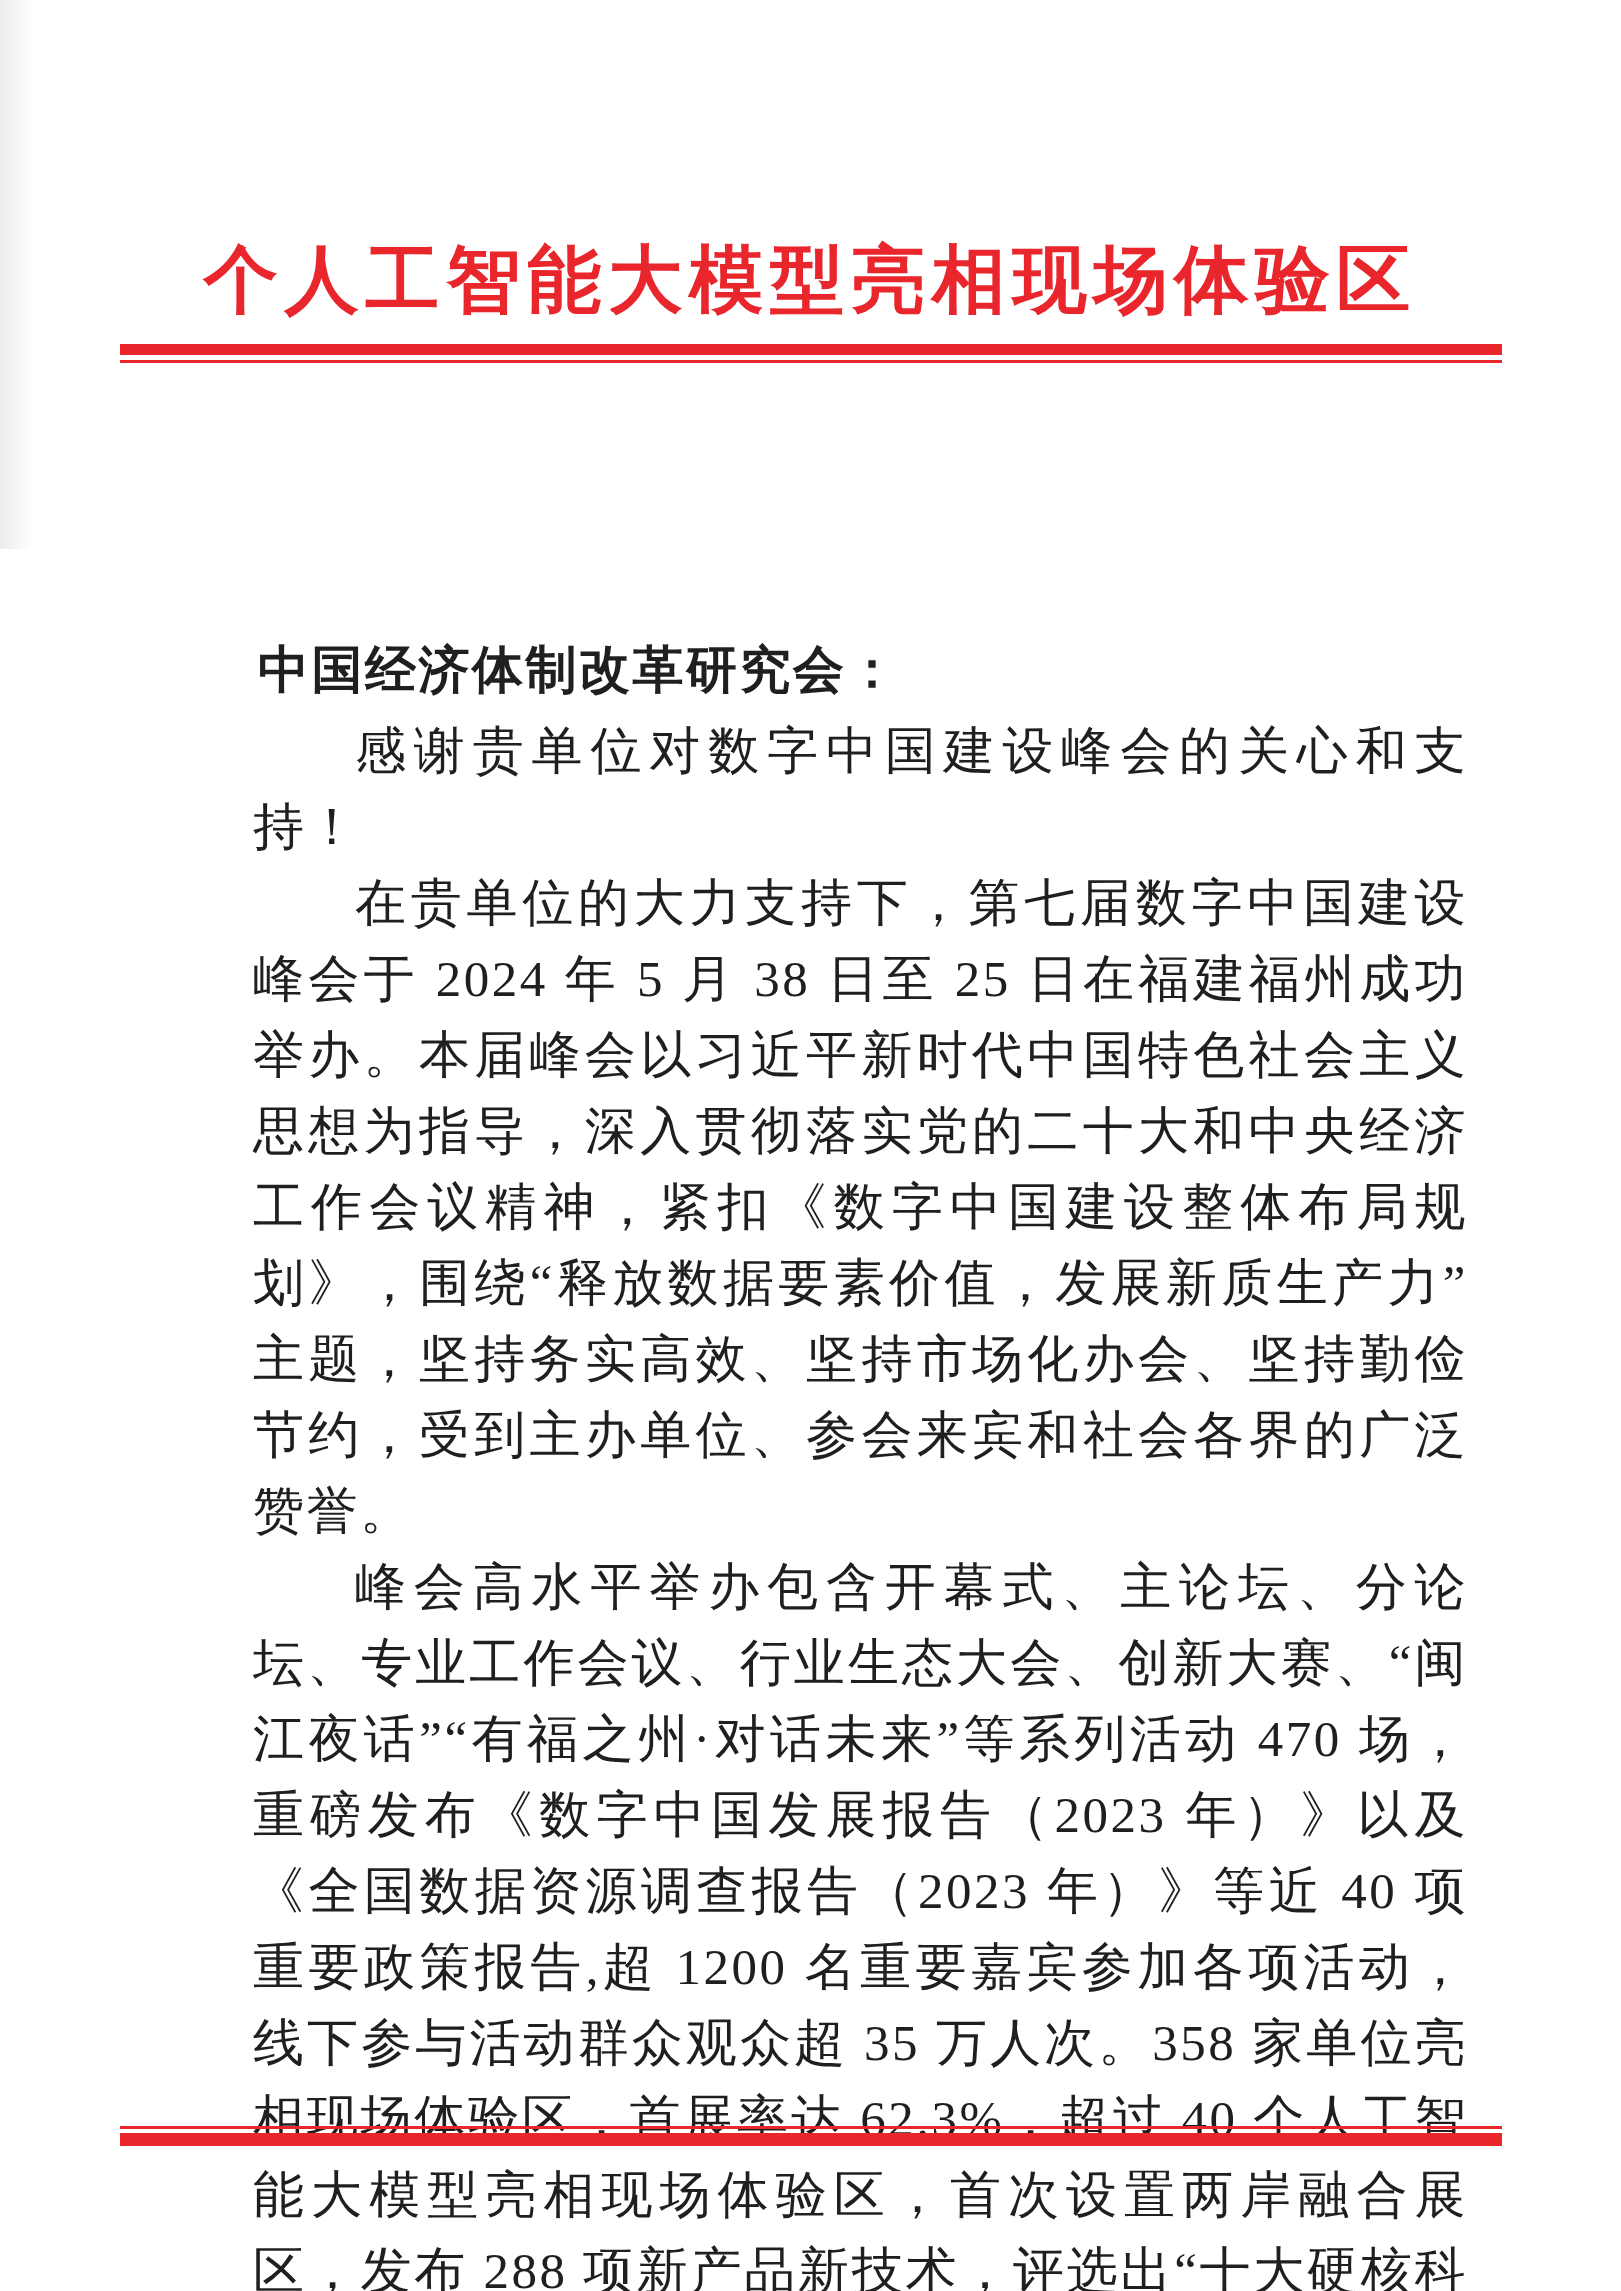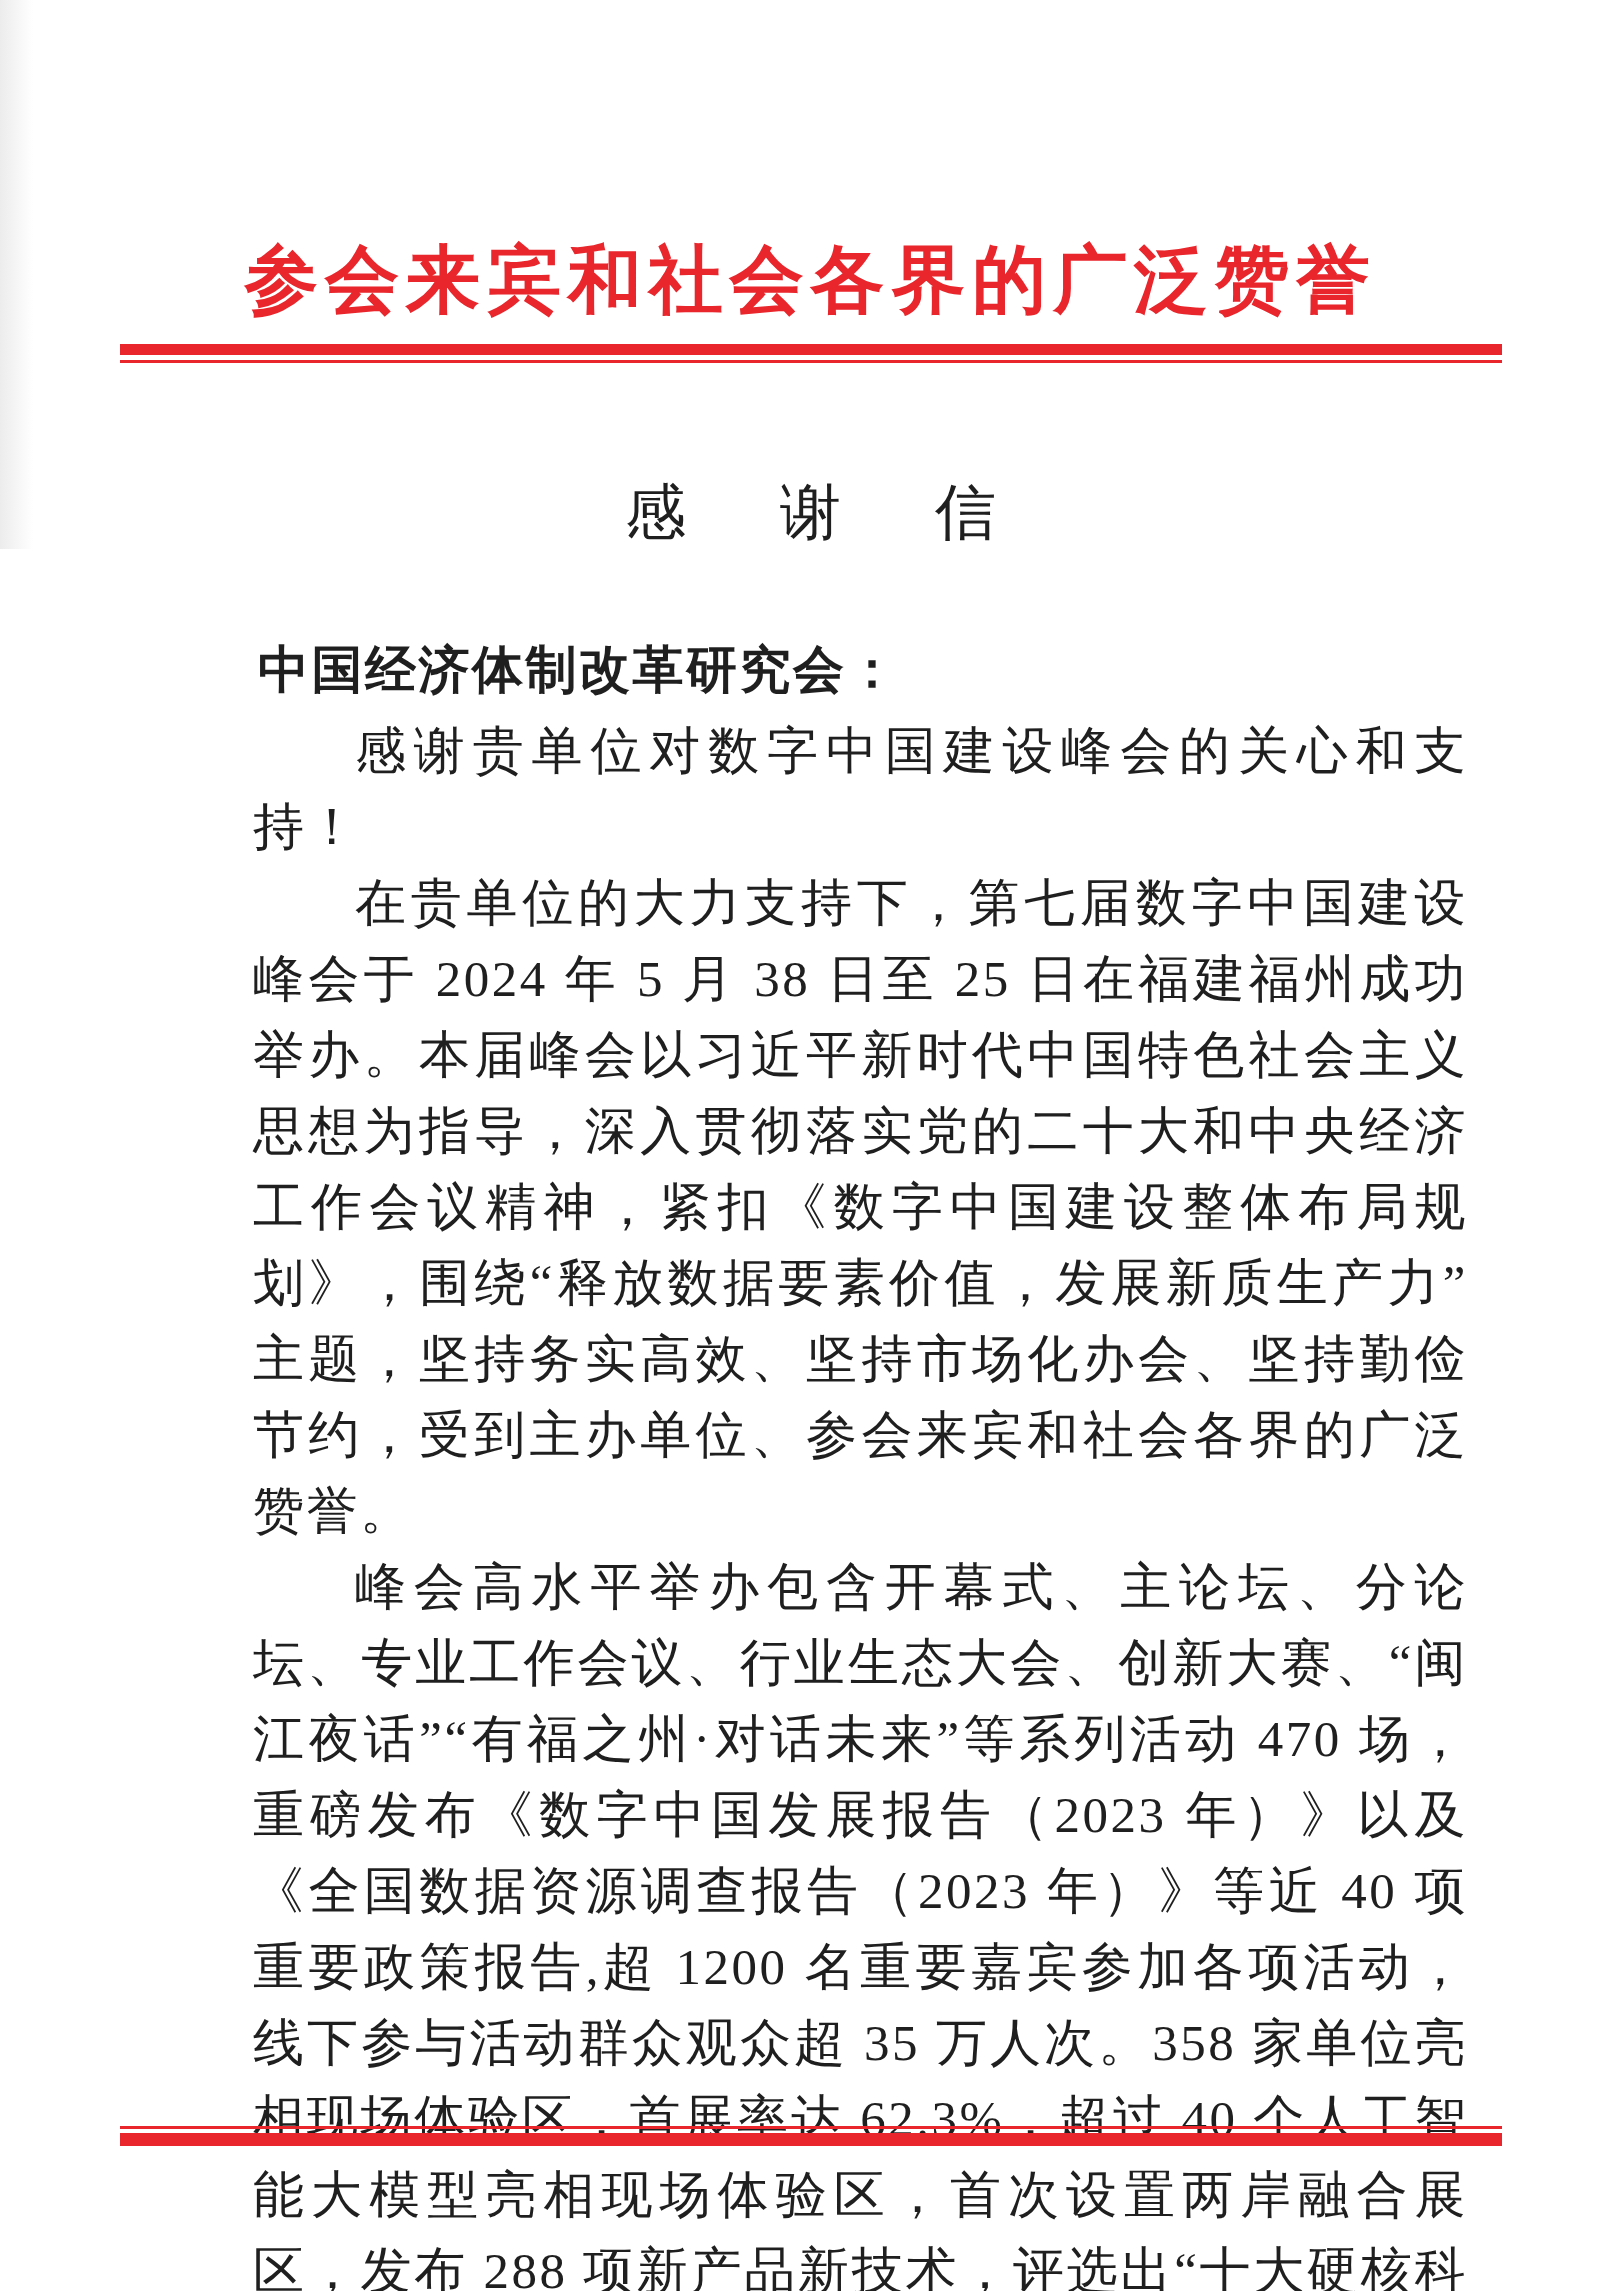--- a/index.html
+++ b/index.html
@@ -66,26 +66,25 @@
   .body-text p.para {
     margin: 0;
     text-indent: 2em;
   }
 </style>
 </head>
 <body>
 
 <div class="page">
 
-  <div class="letterhead">参会来宾和社会各界的广泛赞誉</div>
+  <div class="letterhead">个人工智能大模型亮相现场体验区</div>
 
   <div class="rule rule-top-thick"></div>
   <div class="rule rule-top-thin"></div>
 
-  <div class="letter-title">感谢信</div>
 
   <div class="body-text">
     <p class="salutation">中国经济体制改革研究会：</p>
     <p class="para">感谢贵单位对数字中国建设峰会的关心和支持！</p>
     <p class="para">在贵单位的大力支持下，第七届数字中国建设峰会于 2024 年 5 月 38 日至 25 日在福建福州成功举办。本届峰会以习近平新时代中国特色社会主义思想为指导，深入贯彻落实党的二十大和中央经济工作会议精神，紧扣《数字中国建设整体布局规划》，围绕“释放数据要素价值，发展新质生产力”主题，坚持务实高效、坚持市场化办会、坚持勤俭节约，受到主办单位、参会来宾和社会各界的广泛赞誉。</p>
     <p class="para">峰会高水平举办包含开幕式、主论坛、分论坛、专业工作会议、行业生态大会、创新大赛、“闽江夜话”“有福之州·对话未来”等系列活动 470 场，重磅发布《数字中国发展报告（2023 年）》以及《全国数据资源调查报告（2023 年）》等近 40 项重要政策报告,超 1200 名重要嘉宾参加各项活动，线下参与活动群众观众超 35 万人次。358 家单位亮相现场体验区，首展率达 62.3%，超过 40 个人工智能大模型亮相现场体验区，首次设置两岸融合展区，发布 288 项新产品新技术，评选出“十大硬核科技”“十佳解决方案”，有力促进数字产业发展和数字成果共享。</p>
   </div>
 
   <div class="rule rule-bottom-thin"></div>
   <div class="rule rule-bottom-thick"></div>

